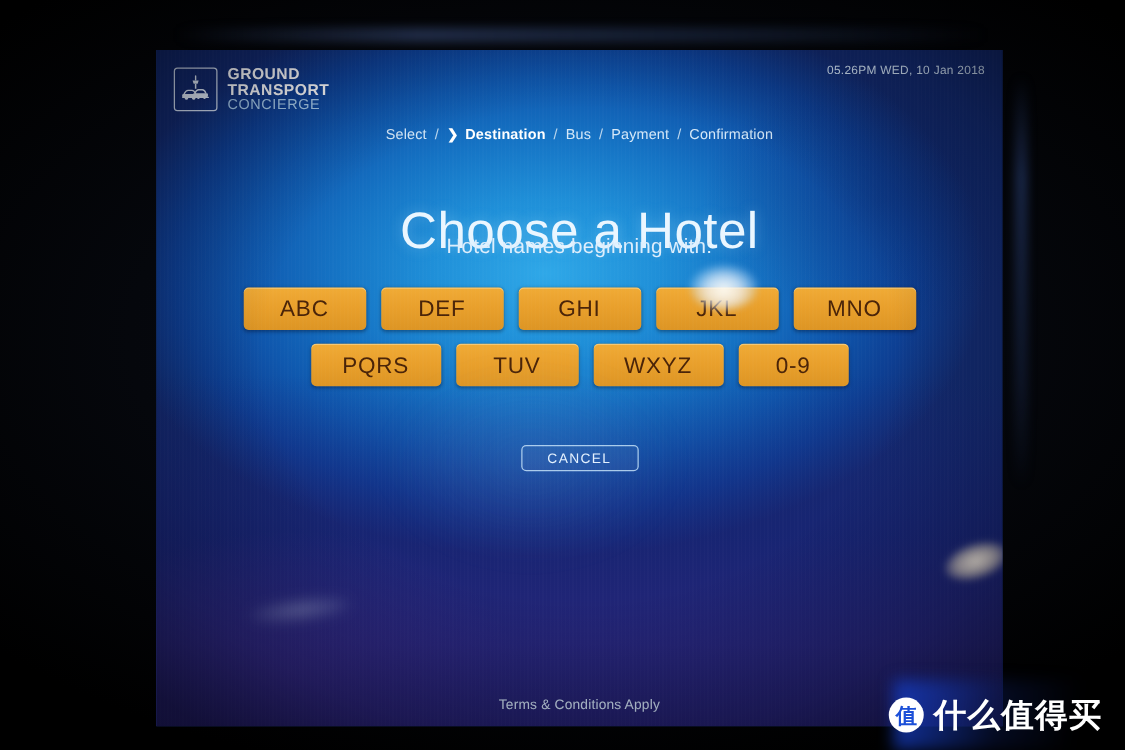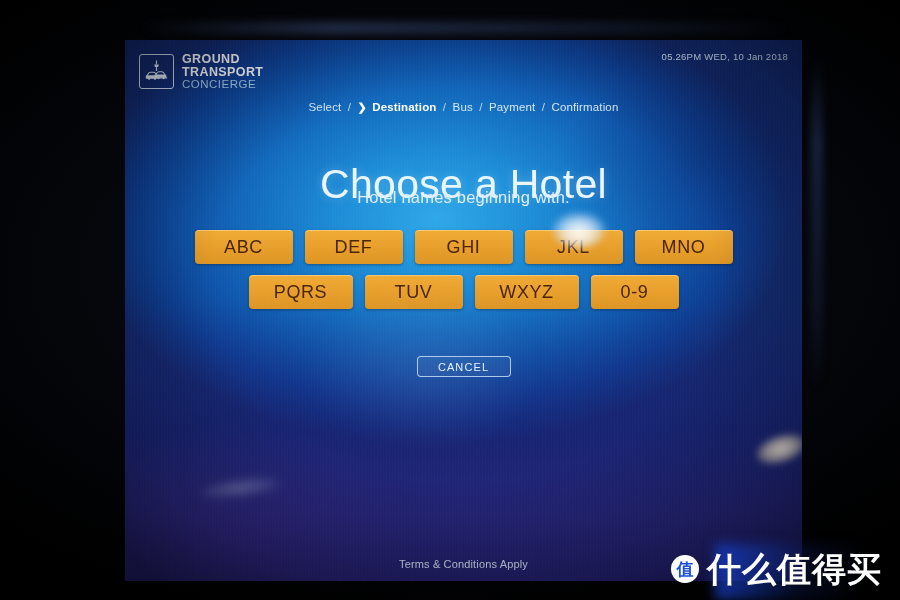--- a/index.html
+++ b/index.html
@@ -317,21 +317,21 @@
     background: #ffffff;
     color: #1b4fd8;
     font-size: 17px;
     font-weight: 700;
     display: flex;
     align-items: center;
     justify-content: center;
     line-height: 1;
   }
   .wm-text {
-    font-size: 34px;
+    font-size: 26px;
     font-weight: 700;
     color: #ffffff;
     letter-spacing: 1px;
     line-height: 1;
   }
   
   .wm-glow {
     position: absolute;
     right: 0;
     bottom: 0;

